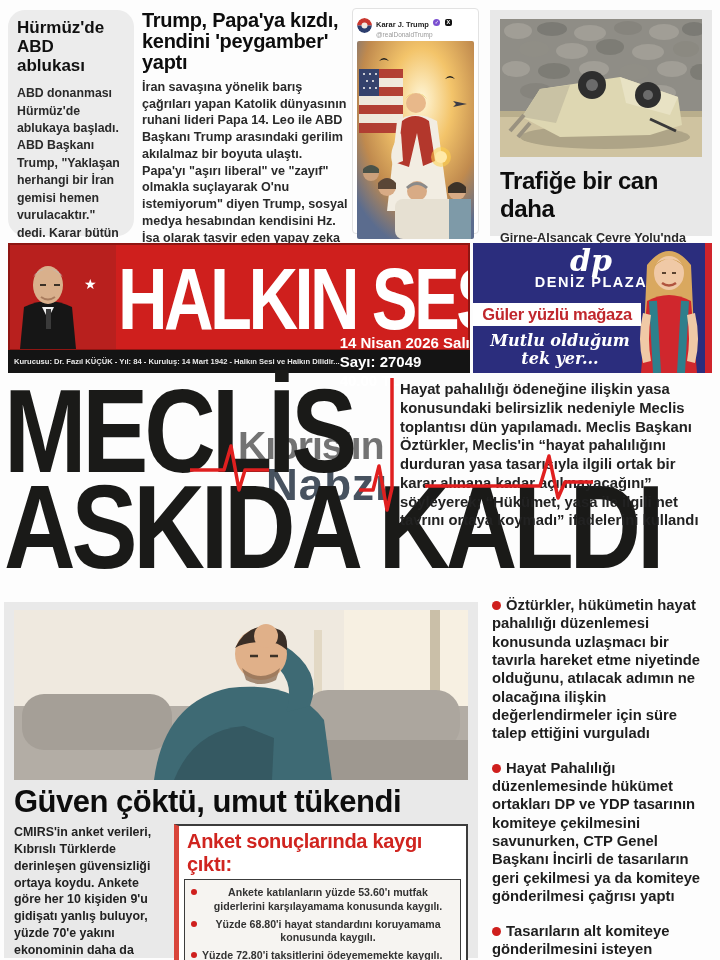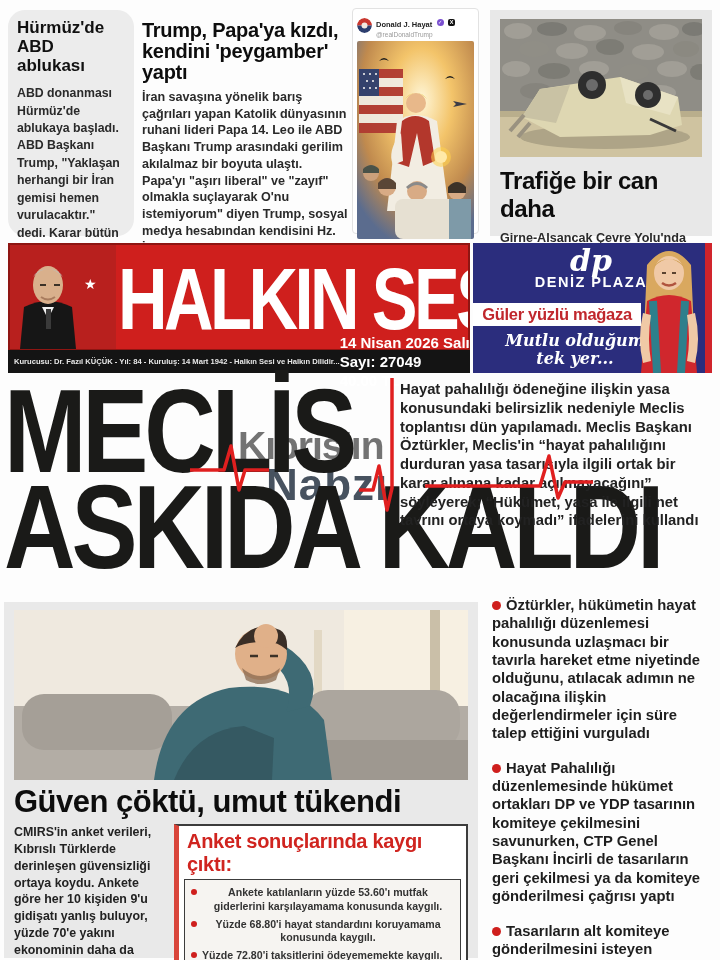--- a/index.html
+++ b/index.html
@@ -7,21 +7,21 @@
     width:720px;height:960px;position:relative;background:#fdfdfd;
     font-family:"Liberation Sans", sans-serif;color:#1d1d1d;overflow:hidden;
   }
   .abs{position:absolute;}
   .pageref{color:#c1272d;font-weight:bold;}
   
   .tl{left:8px;top:10px;width:126px;height:226px;padding:8px 9px;box-sizing:border-box;background:#ececec;border-radius:17px;}
   .tl h2{margin:0 0 10px 0;font-size:17px;line-height:1.12;font-weight:bold;color:#111;}
   .tl p{margin:0;font-size:12.3px;line-height:1.42;font-weight:600;color:#2a2a2a;}
   .tl .pageref{display:block;text-align:right;font-size:15px;margin-top:2px;}
-  .tc{left:142px;top:10px;width:206px;margin-top:10px;}
+  .tc{left:142px;top:10px;width:206px;}
   .tc h2{margin:0 0 6px 0;font-size:20px;line-height:1.05;font-weight:800;color:#0d0d0d;letter-spacing:-0.3px;}
   .tc p{margin:0;font-size:12.6px;line-height:1.33;font-weight:600;color:#2a2a2a;}
   .tc .pageref{font-size:15px;}
   .post{left:352px;top:8px;width:127px;height:226px;background:#fff;border:1px solid #e2e2e2;border-radius:4px;box-sizing:border-box;padding:4px;}
   .post-h{display:flex;align-items:center;gap:4px;}
   .post-av{width:15px;height:15px;border-radius:50%;overflow:hidden;flex:0 0 auto;}
   .post-n{font-size:7.5px;font-weight:bold;color:#222;line-height:1.1;}
   .post-hd{font-size:6.5px;color:#9a9a9a;line-height:1.1;}
   .badge{display:inline-block;width:7px;height:7px;border-radius:50%;background:#7a4fd0;color:#fff;font-size:5px;line-height:7px;text-align:center;vertical-align:middle;}
   .xlogo{display:inline-block;width:7px;height:7px;border-radius:2px;background:#111;color:#fff;font-size:5.5px;line-height:7px;text-align:center;vertical-align:middle;font-weight:bold;}
@@ -37,21 +37,21 @@
   .dateline{margin-left:auto;font-size:15px;font-weight:800;white-space:nowrap;display:flex;gap:2px;flex-direction:column;}
   
   .ad{left:473px;top:243px;width:239px;height:130px;background:#2b2d7d;box-sizing:border-box;overflow:hidden;}
   .ad-red-edge{position:absolute;right:0;top:0;width:7px;height:100%;background:#d0232a;}
   .ad-logo{position:absolute;left:58px;top:4px;width:120px;text-align:center;color:#fff;}
   .dp{font-size:30px;font-weight:bold;font-style:italic;line-height:0.9;font-family:"DejaVu Serif", serif;}
   .ad-brand{font-size:14.5px;font-weight:800;letter-spacing:1.5px;margin-top:0px;}
   .ad-since{font-size:10px;font-weight:bold;color:#e0433f;letter-spacing:2px;margin-top:13px;}
   .ad-band{position:absolute;left:0;top:60px;width:168px;height:23px;background:#fff;display:flex;align-items:center;justify-content:center;}
   .ad-band span{color:#c0272d;font-weight:800;font-size:16.5px;letter-spacing:-0.3px;}
-  .ad-script{position:absolute;left:22px;top:89px;width:160px;text-align:center;color:#fff;font-family:"DejaVu Serif", serif;font-style:italic;font-weight:bold;font-size:16px;line-height:1.15;}
+  .ad-script{position:absolute;left:7px;top:89px;width:160px;text-align:center;color:#fff;font-family:"DejaVu Serif", serif;font-style:italic;font-weight:bold;font-size:16px;line-height:1.15;}
   .ad-girl{position:absolute;right:7px;top:0;width:72px;height:130px;}
   
   .hl{left:4px;font-weight:900;color:#1a1a18;letter-spacing:-5px;white-space:nowrap;transform:scaleX(0.84);transform-origin:left top;line-height:1;z-index:1;}
   .hl1{top:372px;font-size:118px;}
   .hl2{top:468px;font-size:118px;}
   .standfirst{left:400px;top:380px;width:314px;font-size:14.8px;font-weight:bold;line-height:1.27;color:#222;z-index:4;}
   .nabzi{z-index:6;}
   .nabzi .l1{position:absolute;left:238px;top:424px;font-size:39px;font-weight:800;color:#737373;letter-spacing:-1px;}
   .nabzi .l2{position:absolute;left:266px;top:460px;font-size:44px;font-weight:800;color:#47525f;letter-spacing:1px;}
   .ekg{left:185px;top:378px;width:450px;height:152px;z-index:5;pointer-events:none;}
@@ -92,21 +92,21 @@
     <div class="post-h">
       <span class="post-av">
         <svg width="15" height="15" viewBox="0 0 15 15">
             <circle cx="7.5" cy="7.5" r="7.5" fill="#fff"></circle>
             <path d="M0,7.5 a7.5,7.5 0 0 1 15,0 Z" fill="#c9372f"></path>
             <path d="M0,7.5 a7.5,7.5 0 0 0 15,0 Z" fill="#2d3e6e"></path>
             <circle cx="7.5" cy="7.5" r="3" fill="#f2e9df"></circle>
           </svg>
       </span>
       <span>
-        <span class="post-n">Donald J. Hayat</span>
+        <span class="post-n">Karar J. Trump</span>
         <span class="badge">✓</span>
         <span class="xlogo">X</span>
         <div class="post-hd">@realDonaldTrump</div>
       </span>
     </div>
     <svg width="117" height="198" viewBox="0 0 117 198" style="margin-top:3px;border-radius:2px;">
       <defs>
         <radialGradient id="glow" cx="55%" cy="30%" r="75%">
           <stop offset="0%" stop-color="#fff7d9"></stop>
             <stop offset="35%" stop-color="#f3c46a"></stop>

